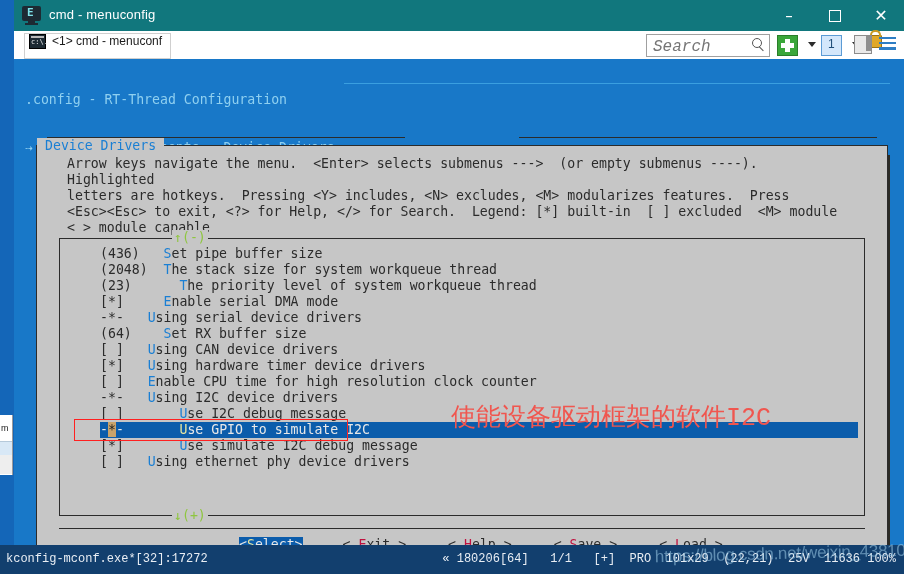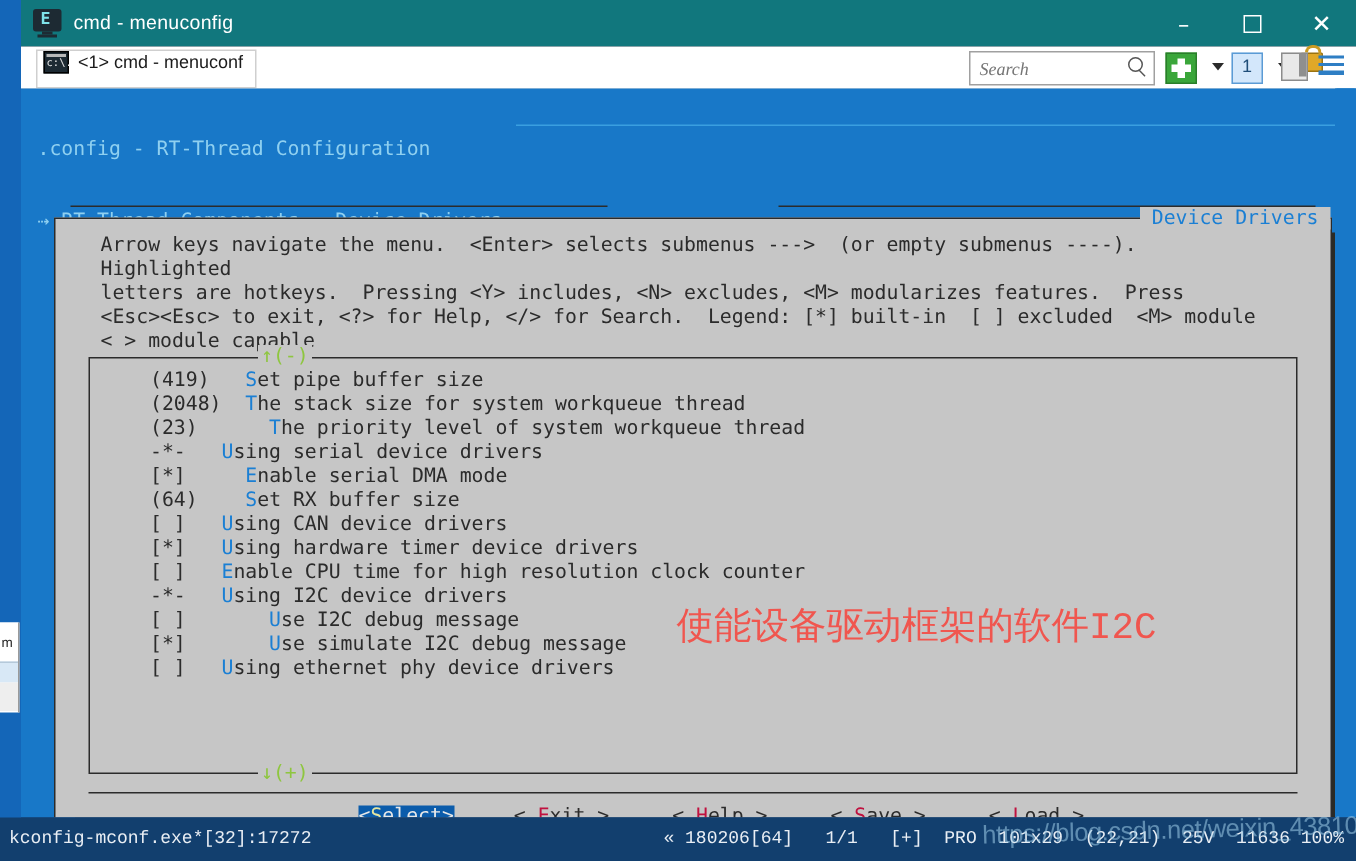--- a/index.html
+++ b/index.html
@@ -41,21 +41,21 @@
   
   .tabstrip{height:28px;background:#ffffff;position:relative;border-bottom:1px solid #c8c8c8;}
   .tab{position:absolute;left:10px;top:2px;height:24px;display:flex;align-items:flex-start;
        padding:0 8px 0 4px;border:1px solid #cfcfcf;background:#fff;}
   .tab-ico{width:15px;height:13px;background:#1d2a33;border:1px solid #000;margin-right:6px;position:relative;}
   .tab-ico:before{content:"";position:absolute;left:1px;top:1px;right:1px;height:2px;background:#b9b9b9;}
   .tab-ico:after{content:"c:\\.";position:absolute;left:1px;top:3px;color:#e8e8e8;font-size:7px;font-family:"DejaVu Sans Mono",monospace;line-height:8px;}
   .tab-lbl{font-size:12px;color:#1b1b1b;white-space:nowrap;}
 
   .search{position:absolute;right:134px;top:3px;width:122px;height:21px;border:1px solid #a0a0a0;background:#fff;}
-  .search input{border:0;outline:0;width:96px;height:19px;margin:1px 0 0 4px;font-size:12px;font-style:italic;color:#6e6e6e;font-family:Liberation Serif, serif;background:transparent;}
+  .search input{border:0;outline:0;width:96px;height:19px;margin:1px 0 0 4px;font-size:16px;font-style:italic;color:#6e6e6e;font-family:Liberation Mono, monospace;background:transparent;}
   .search .mag{position:absolute;right:4px;top:3px;width:13px;height:13px;}
   .search .mag .c{position:absolute;left:0;top:0;width:8px;height:8px;border:1.4px solid #555;border-radius:50%;}
   .search .mag .h{position:absolute;left:7px;top:8px;width:6px;height:1.4px;background:#555;transform:rotate(45deg);transform-origin:left center;}
 
   .tbtn{position:absolute;top:4px;width:19px;height:19px;}
   .plus{right:106px;background:#3aa63a;border:1px solid #2a7e2a;}
   .plus:before{content:"";position:absolute;left:7px;top:3px;width:5px;height:13px;background:#fff;}
   .plus:after{content:"";position:absolute;left:3px;top:7px;width:13px;height:5px;background:#fff;}
   .one{right:62px;background:#d3e7fb;border:1px solid #5b9bd5;}
   .one:after{content:"1";position:absolute;left:6px;top:1px;font-size:12px;color:#1f4e79;font-family:"Liberation Sans",sans-serif;}
@@ -76,21 +76,21 @@
   .crumb{position:absolute;left:11px;top:1px;color:#8fd0f0;white-space:pre;}
   .crumb .l2{color:#8fd0f0;}
   .crumb-line{position:absolute;left:330px;top:24px;width:554px;height:1px;background:#3a9fe0;}
 
   
   .shadow{position:absolute;left:36px;top:96px;width:852px;height:424px;background:#2b2b26;}
 
   
   .dlg{position:absolute;left:22px;top:86px;width:852px;height:424px;background:#c6c6c6;
        border:1px solid #2b2b2b;box-sizing:border-box;color:#2b2b2b;}
-  .dlg-title{position:absolute;left:0;right:0;top:-8px;text-align:right;}
+  .dlg-title{position:absolute;left:0;right:0;top:-8px;text-align:left;}
   .dlg-title span{background:#c6c6c6;padding:0 8px;color:#1a7fd4;}
   .tl-left{position:absolute;left:10px;top:-1px;width:358px;height:1px;background:#2b2b2b;}
   .tl-right{position:absolute;right:10px;top:-1px;width:358px;height:1px;background:#2b2b2b;}
 
   .help{position:absolute;left:30px;top:10px;width:800px;white-space:pre-wrap;color:#2b2b2b;}
 
   
   .listbox{position:absolute;left:22px;top:92px;width:806px;height:278px;
            border:1px solid #2b2b2b;box-sizing:border-box;background:#c6c6c6;}
   .scroll-up{position:absolute;left:112px;top:-9px;background:#c6c6c6;padding:0 2px;color:#8ec63f;}
@@ -210,31 +210,32 @@
 
         <div class="help">Arrow keys navigate the menu.  &lt;Enter&gt; selects submenus ---&gt;  (or empty submenus ----).   Highlighted
 letters are hotkeys.  Pressing &lt;Y&gt; includes, &lt;N&gt; excludes, &lt;M&gt; modularizes features.  Press
 &lt;Esc&gt;&lt;Esc&gt; to exit, &lt;?&gt; for Help, &lt;/&gt; for Search.  Legend: [*] built-in  [ ] excluded  &lt;M&gt; module
 &lt; &gt; module capable</div>
 
         <div class="listbox">
           <div class="scroll-up">↑(-)</div>
           <div class="scroll-dn">↓(+)</div>
           <div class="rows" id="rows">
-              <div class="row"><span>(419)   </span><span class="hk">S</span><span>et pipe buffer size</span></div>
+              <div class="row"><span>(436)   </span><span class="hk">S</span><span>et pipe buffer size</span></div>
               <div class="row"><span>(2048)  </span><span class="hk">T</span><span>he stack size for system workqueue thread</span></div>
               <div class="row"><span>(23)      </span><span class="hk">T</span><span>he priority level of system workqueue thread</span></div>
+              <div class="row"><span>[*]     </span><span class="hk">E</span><span>nable serial DMA mode</span></div>
               <div class="row"><span>-*-   </span><span class="hk">U</span><span>sing serial device drivers</span></div>
-              <div class="row"><span>[*]     </span><span class="hk">E</span><span>nable serial DMA mode</span></div>
               <div class="row"><span>(64)    </span><span class="hk">S</span><span>et RX buffer size</span></div>
               <div class="row"><span>[ ]   </span><span class="hk">U</span><span>sing CAN device drivers</span></div>
               <div class="row"><span>[*]   </span><span class="hk">U</span><span>sing hardware timer device drivers</span></div>
               <div class="row"><span>[ ]   </span><span class="hk">E</span><span>nable CPU time for high resolution clock counter</span></div>
               <div class="row"><span>-*-   </span><span class="hk">U</span><span>sing I2C device drivers</span></div>
               <div class="row"><span>[ ]       </span><span class="hk">U</span><span>se I2C debug message</span></div>
+              <div class="row sel"><span>-</span><span class="cur">*</span><span>-</span><span>       </span><span class="hk">U</span><span>se GPIO to simulate I2C</span><span class="selbox"></span></div>
               <div class="row"><span>[*]       </span><span class="hk">U</span><span>se simulate I2C debug message</span></div>
               <div class="row"><span>[ ]   </span><span class="hk">U</span><span>sing ethernet phy device drivers</span></div>
             </div>
         </div>
 
         <div class="btnbar">
           <div class="btns" id="btns"><span class="btn on"><span>&lt;</span><span class="k">S</span><span>elect&gt;</span></span><span class="btn"><span>&lt; </span><span class="k">E</span><span>xit &gt;</span></span><span class="btn"><span>&lt; </span><span class="k">H</span><span>elp &gt;</span></span><span class="btn"><span>&lt; </span><span class="k">S</span><span>ave &gt;</span></span><span class="btn"><span>&lt; </span><span class="k">L</span><span>oad &gt;</span></span></div>
         </div>
       </div>
 

